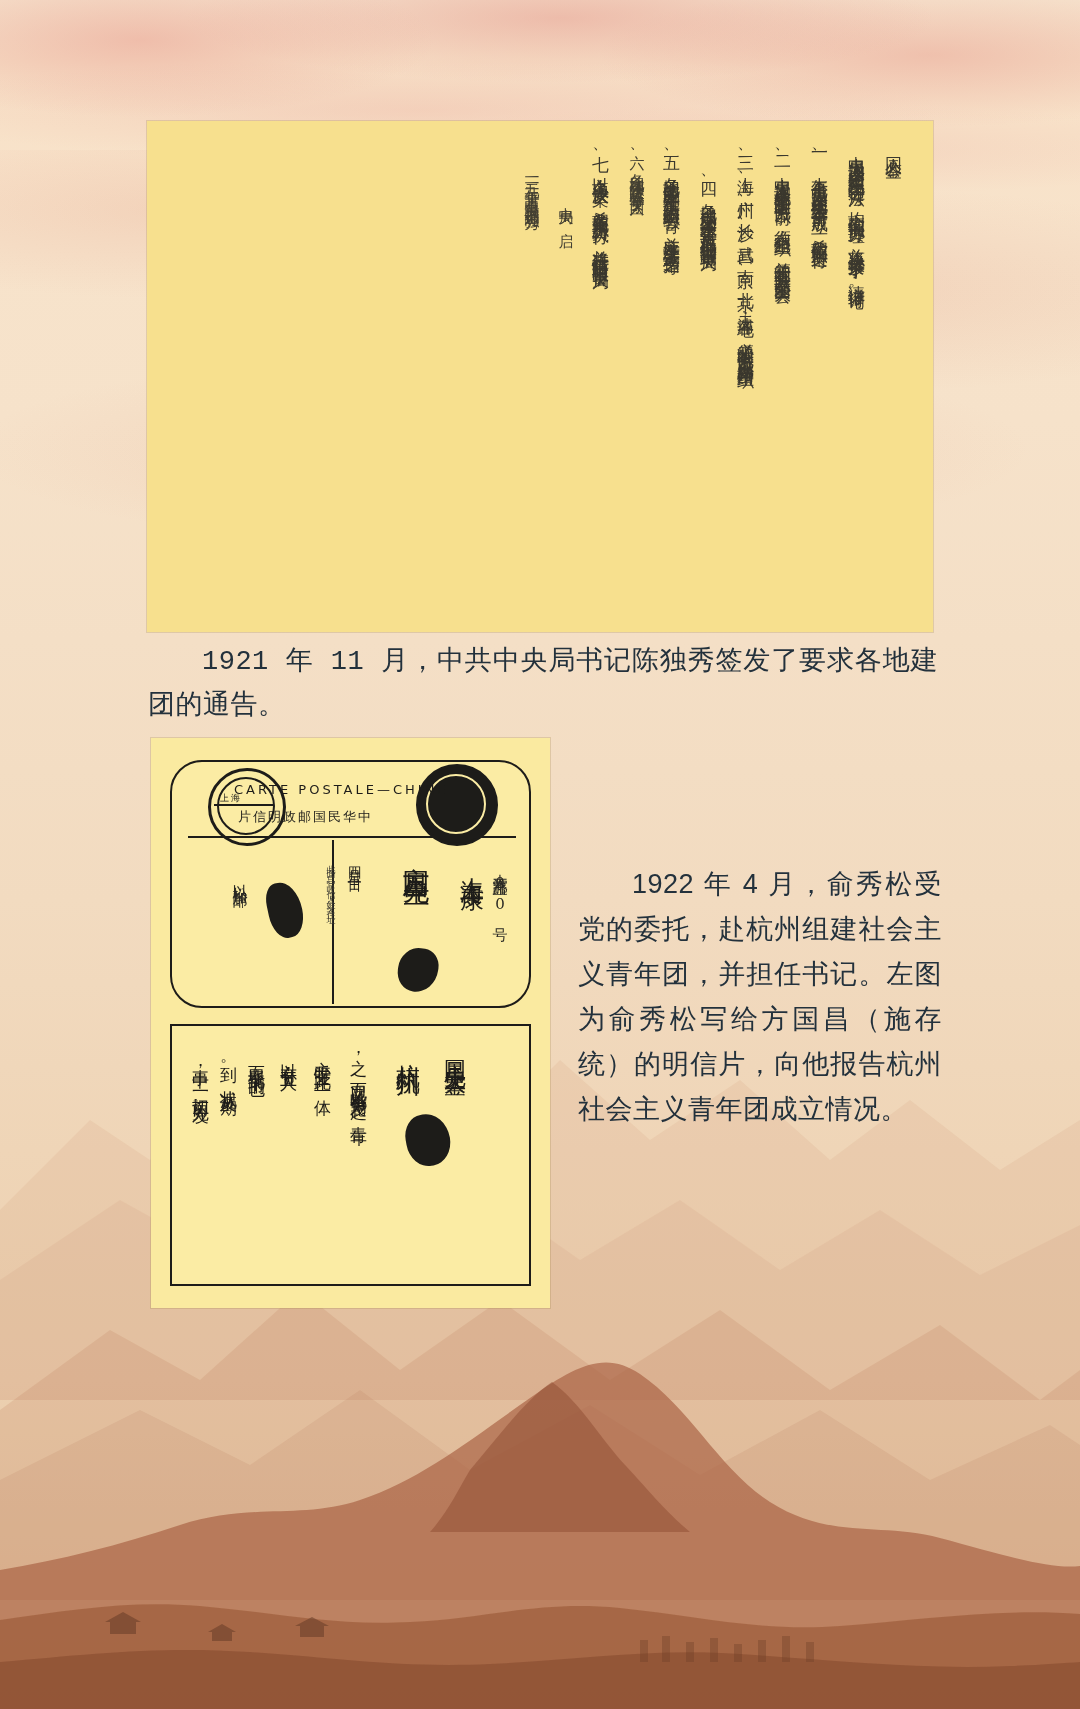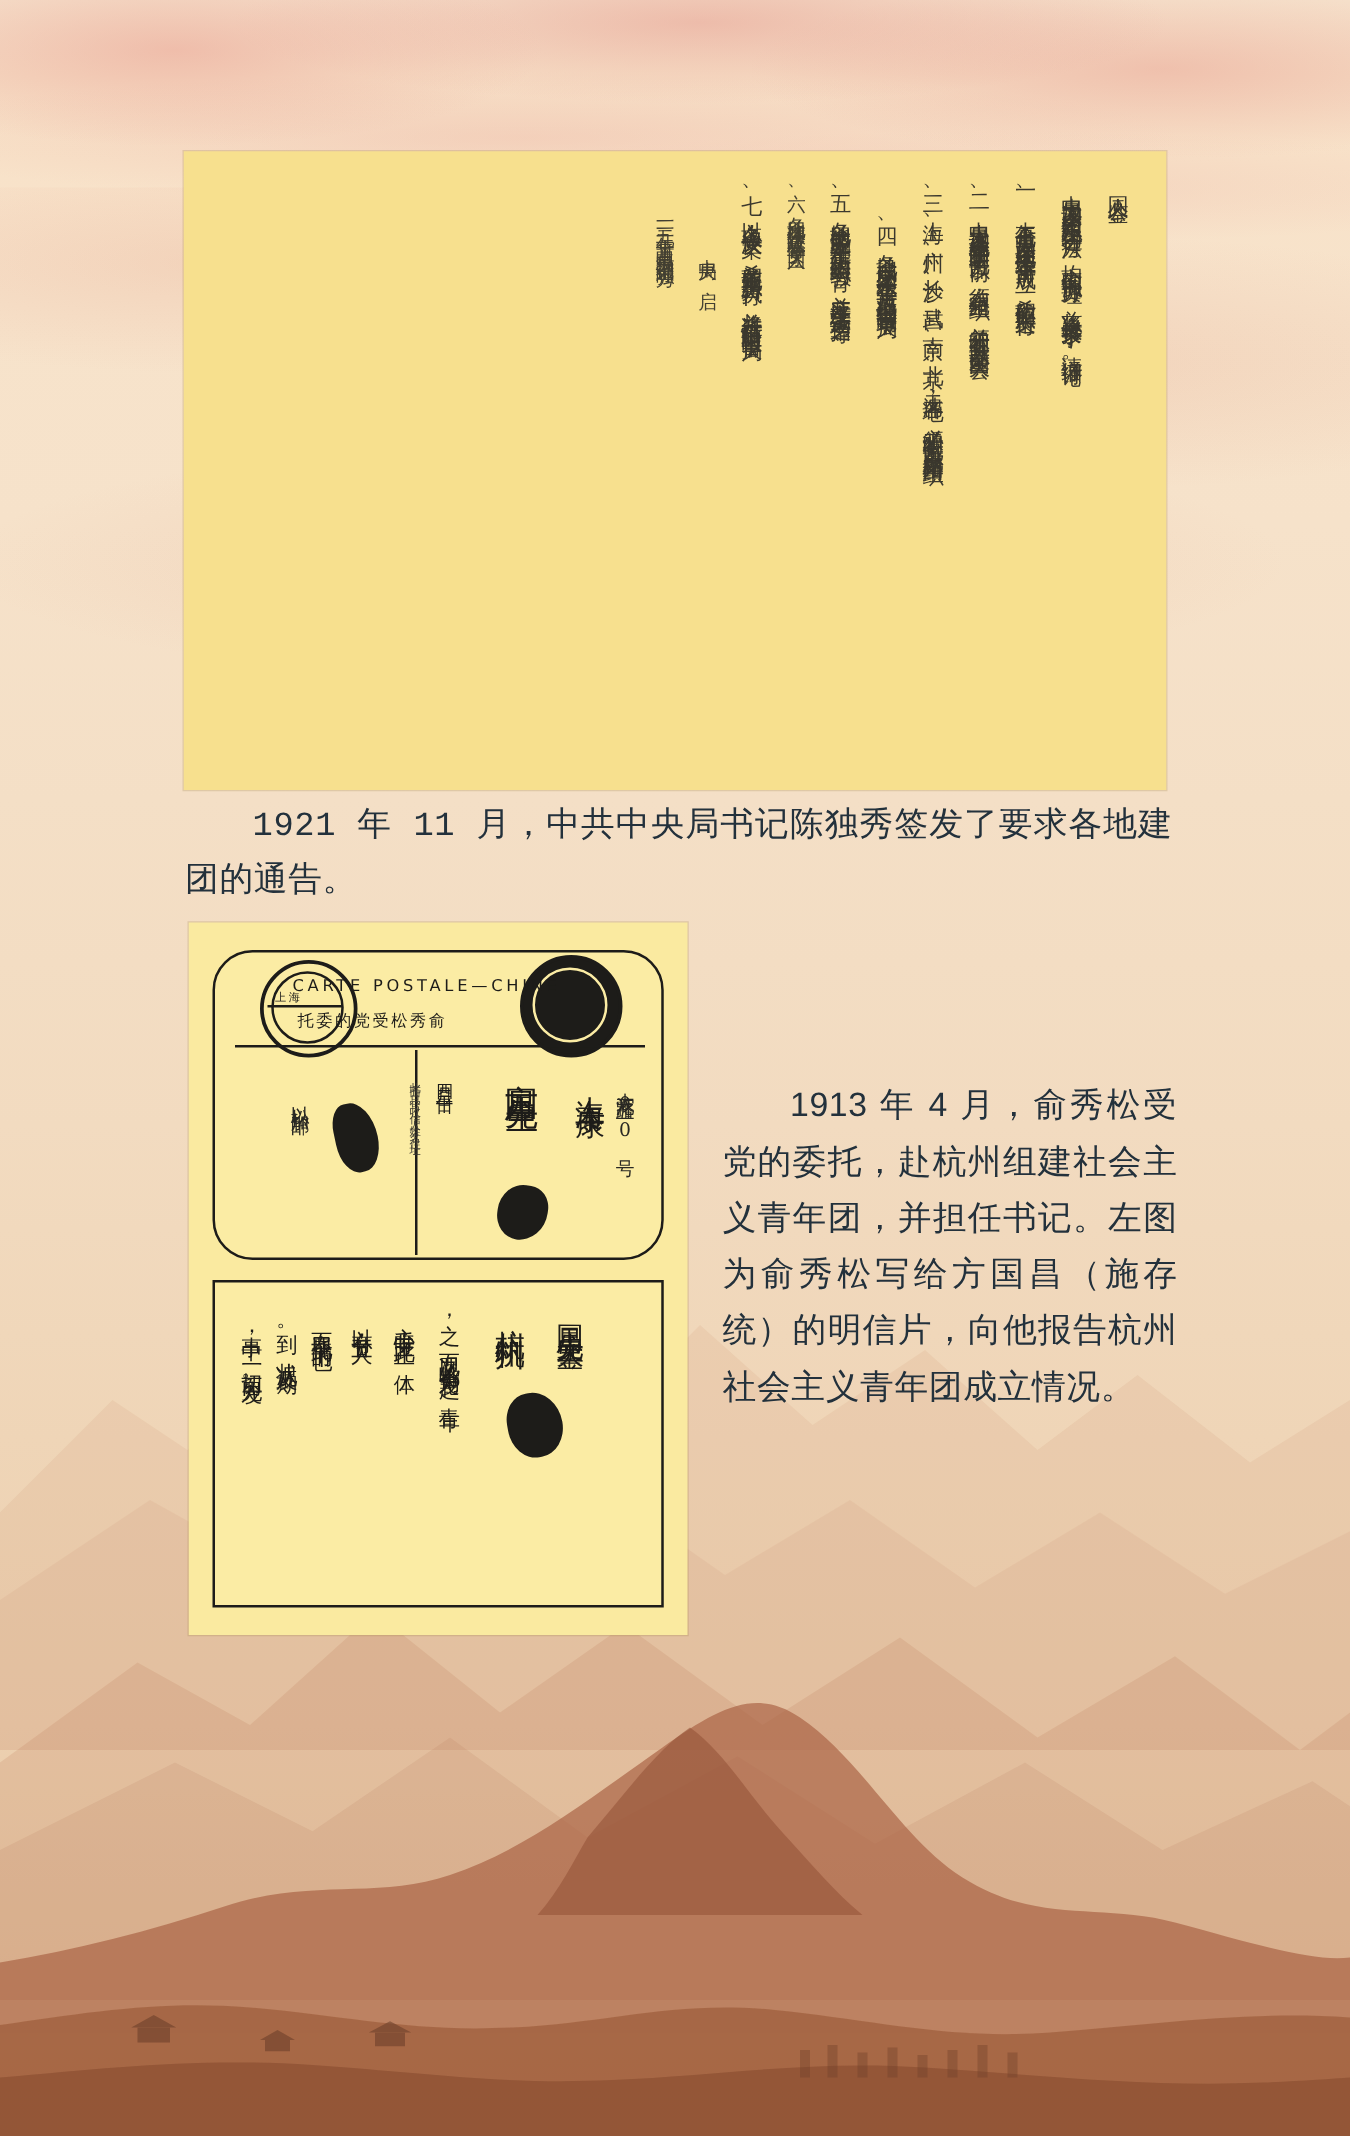--- a/index.html
+++ b/index.html
@@ -269,21 +269,21 @@
 
       <div class="stamp-ring" style="left:36px; top:6px; width:72px; height:72px;"></div>
       <div class="stamp-ring inner" style="left:45px; top:15px; width:54px; height:54px;"></div>
       <div class="pm-text" style="left:48px; top:30px; font-size:9px;">上海</div>
       <div class="pc-rule" style="left:42px; top:42px; width:60px; height:2px;"></div>
 
       <div class="stamp-ring" style="left:244px; top:2px; width:76px; height:76px; background:#1d1c19;"></div>
       <div class="stamp-ring inner" style="left:254px; top:12px; width:56px; height:56px; border-color:#fbeca4;"></div>
 
       <div class="pm-text" style="left:62px; top:20px; font-size:13px; letter-spacing:3px;text-align:right;">CARTE POSTALE—CHINE</div>
-      <div class="pm-text" style="left:66px; top:46px; font-size:13px; letter-spacing:2px; direction:rtl; unicode-bidi:bidi-override;">俞秀松受党的委托</div>
+      <div class="pm-text" style="left:66px; top:46px; font-size:13px; letter-spacing:2px; direction:rtl; unicode-bidi:bidi-override;">中华民国邮政明信片</div>
 
       <div class="pc-rule" style="left:16px; top:74px; width:328px; height:2px;"></div>
       <div class="pc-rule" style="left:160px; top:78px; width:2px; height:164px;"></div>
       <div class="vhand" style="left:152px; top:96px; font-size:9px; letter-spacing:5px; color:#3a3831;">此面只写收信人姓名住址</div>
 
       <div class="vhand" style="left:226px; top:84px; font-size:27px;">方国昌先生</div>
       <div class="vhand" style="left:174px; top:94px; font-size:14px;">四月二十日</div>
       <div class="vhand" style="left:284px; top:96px; font-size:24px;">上海泰康</div>
       <div class="vhand thin" style="left:318px; top:100px; font-size:15px;">大沱路五00号</div>
       <div class="vhand thin" style="left:58px; top:110px; font-size:15px;">以松加邮</div>
@@ -298,15 +298,15 @@
       <div class="vhand" style="left:140px; top:22px; font-size:17px;">心手呀王此正，体</div>
       <div class="vhand" style="left:106px; top:24px; font-size:17px;">以有廿五人，</div>
       <div class="vhand" style="left:74px; top:26px; font-size:17px;">而奉托书的也</div>
       <div class="vhand" style="left:46px; top:28px; font-size:17px;">到。状况及期</div>
       <div class="vhand" style="left:18px; top:30px; font-size:17px;">事中，一切而先发。</div>
       <div class="blob" style="left:234px; top:88px; width:44px; height:52px; border-radius:45% 55% 50% 50%; transform:rotate(-10deg);"></div>
     </div>
 
   </div>
 
-  <div class="caption-right">1913 年 4 月，俞秀松受党的委托，赴杭州组建社会主义青年团，并担任书记。左图为俞秀松写给方国昌（施存统）的明信片，向他报告杭州社会主义青年团成立情况。</div>
+  <div class="caption-right">1922 年 4 月，俞秀松受党的委托，赴杭州组建社会主义青年团，并担任书记。左图为俞秀松写给方国昌（施存统）的明信片，向他报告杭州社会主义青年团成立情况。</div>
 
 </div>
 
 </body></html>

